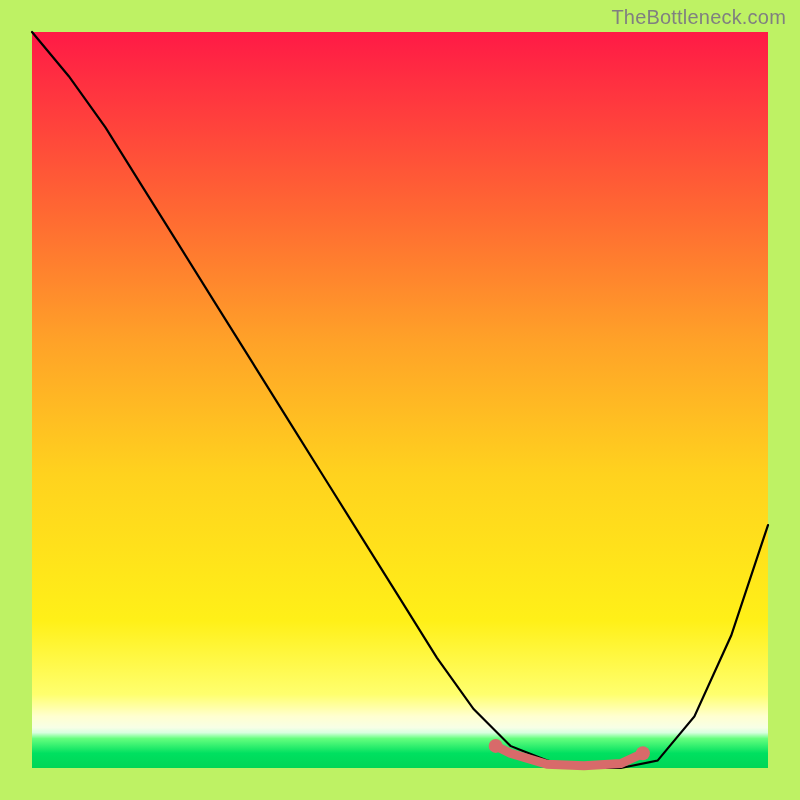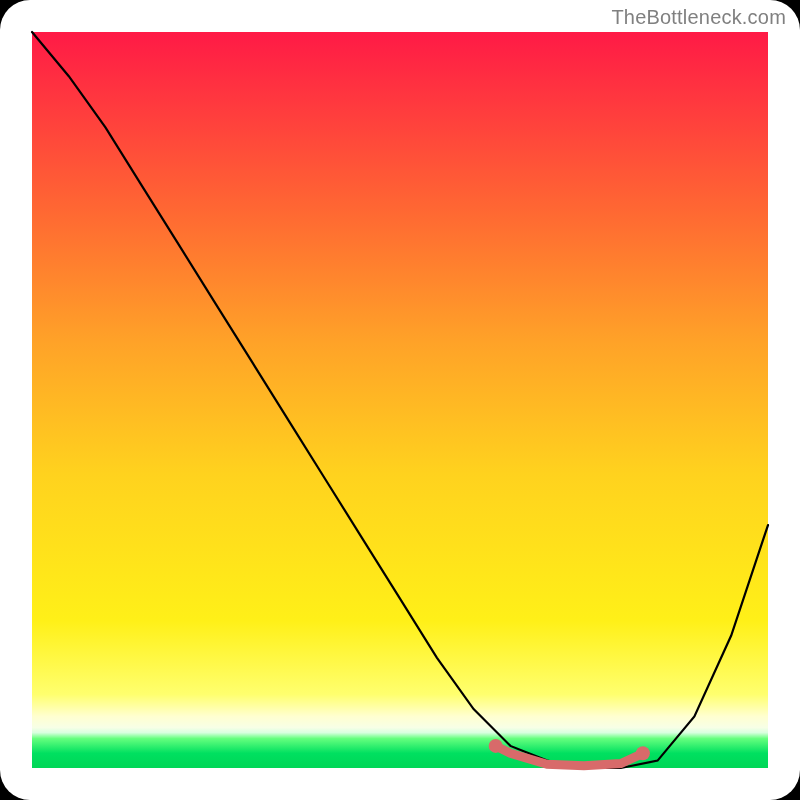--- a/index.html
+++ b/index.html
@@ -8,22 +8,21 @@
     width: 800px;
     height: 800px;
     background: #000;
     font-family: Arial, Helvetica, sans-serif;
     overflow: hidden;
   }
   .frame {
     position: relative;
     width: 800px;
     height: 800px;
-    background: #ffffff;
-    border-radius: 30px;
+    background: #bef264;
   }
   .plot-bg {
     position: absolute;
     left: 32px;
     top: 32px;
     width: 736px;
     height: 736px;
     
     background:
       linear-gradient(

